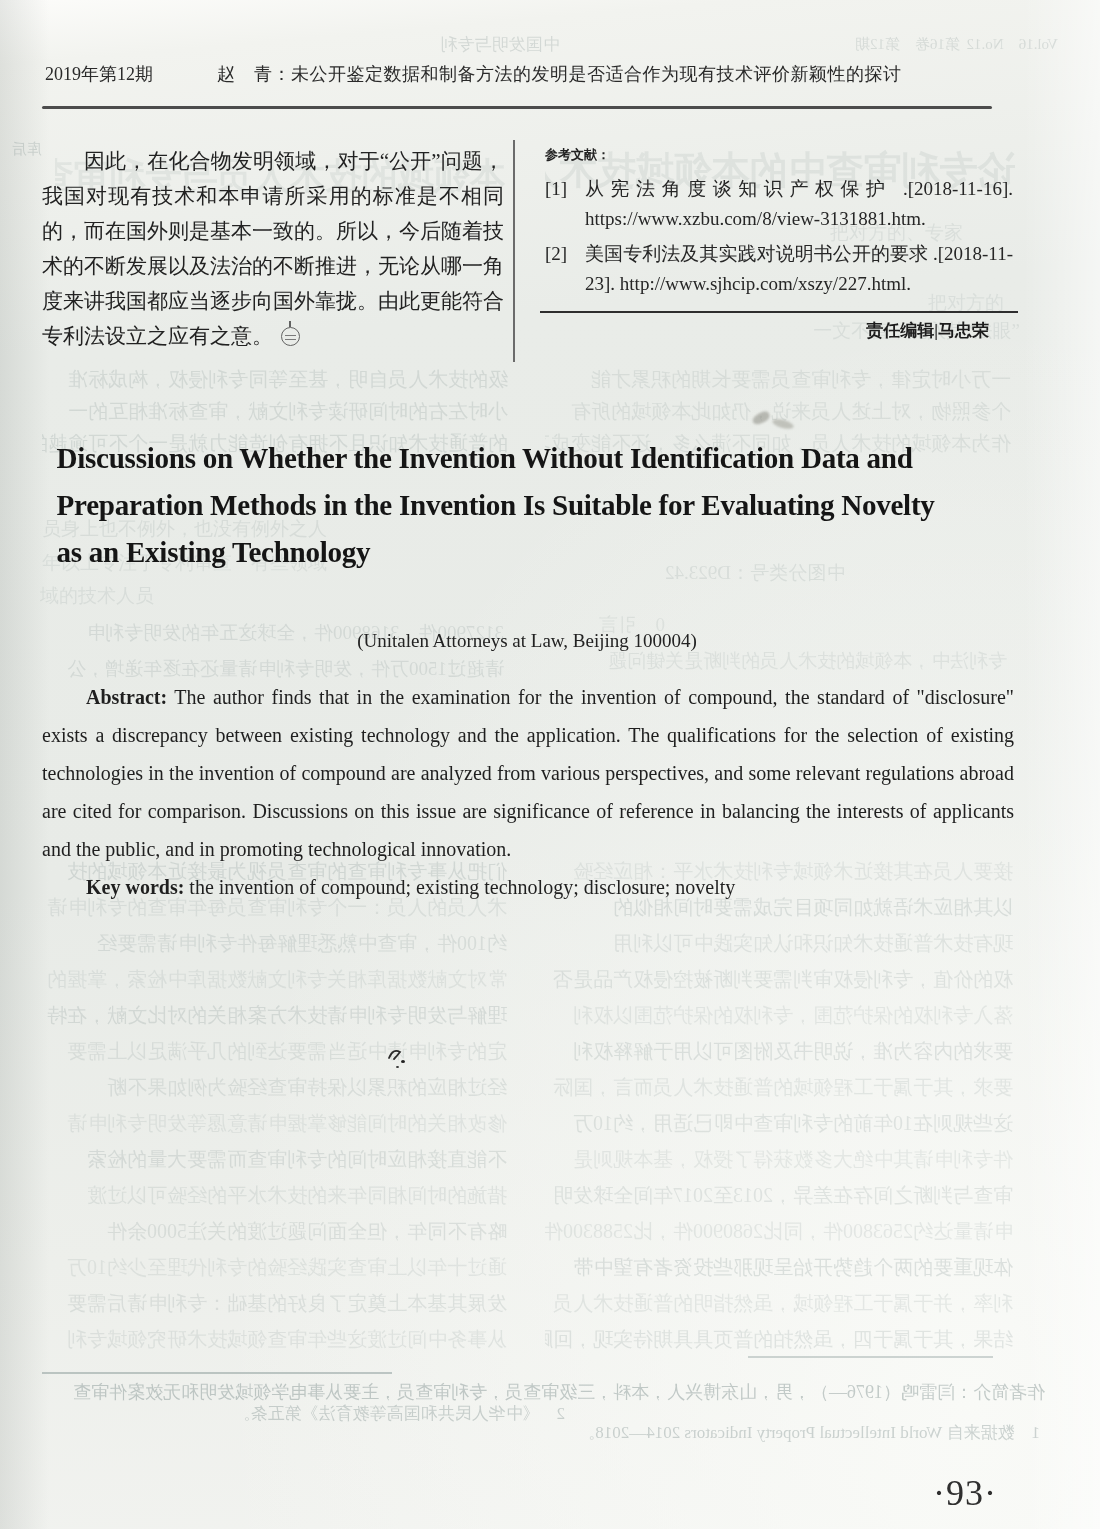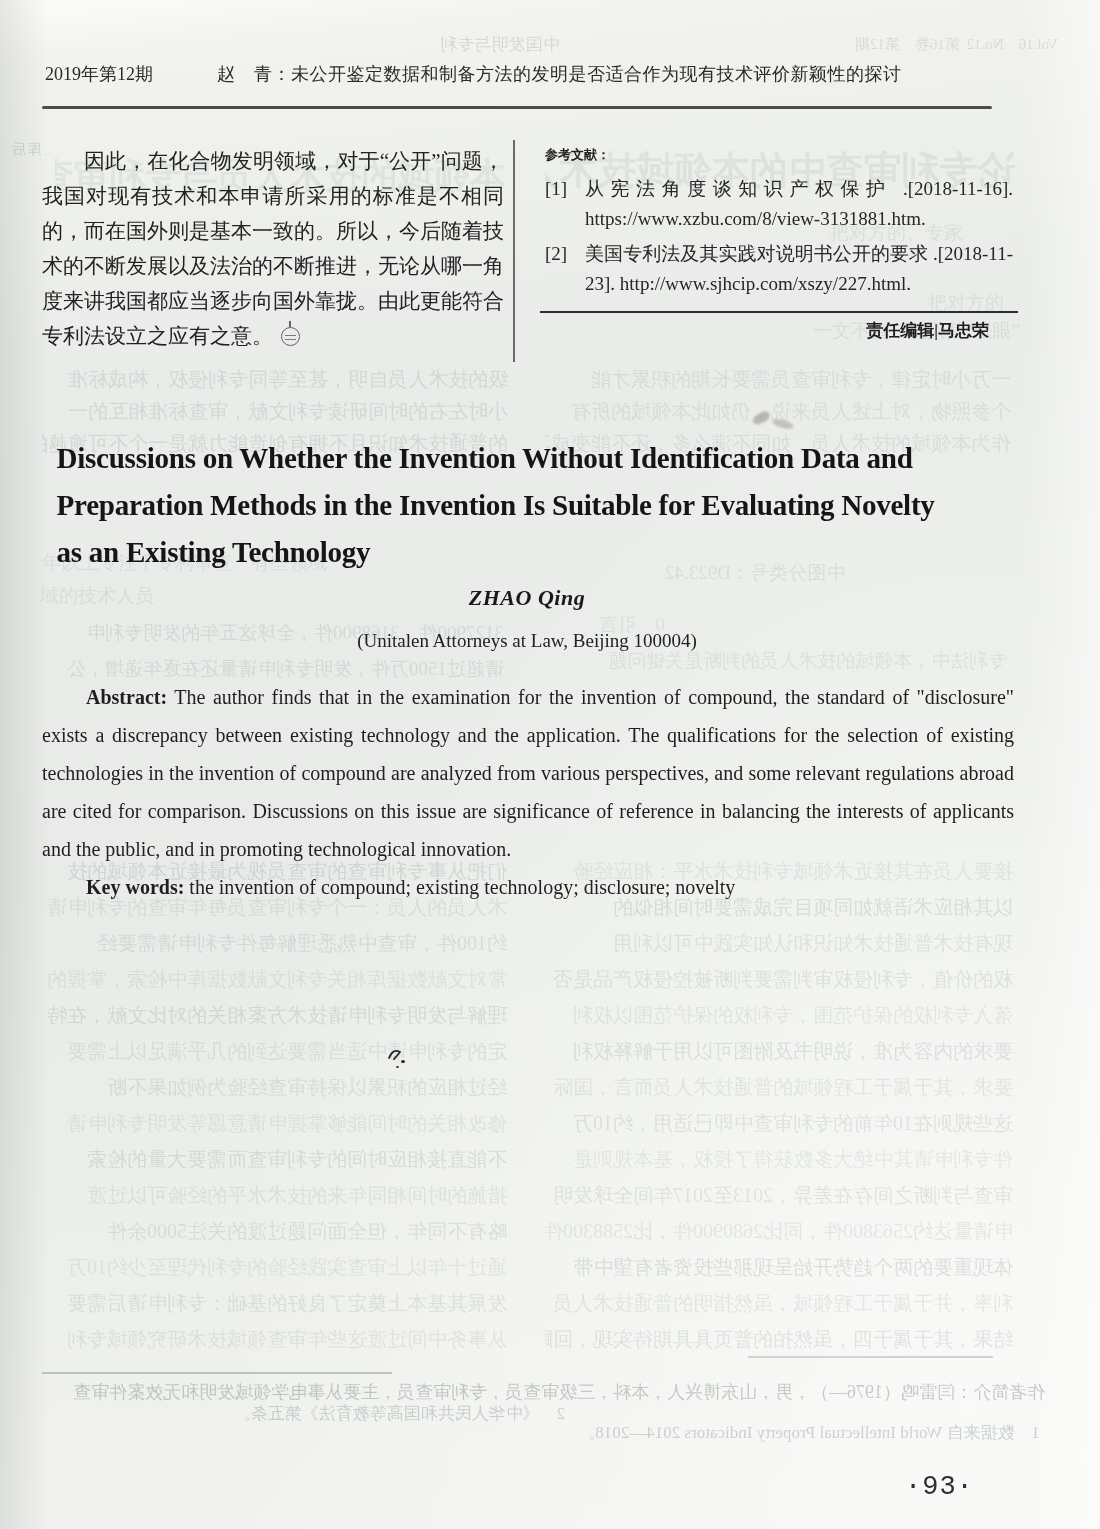--- a/index.html
+++ b/index.html
@@ -42,22 +42,22 @@
   .editor-note{margin:6px 24px 0 0;text-align:right;font-size:17px;font-weight:bold;color:#1d1d1d;}
   .title-block{position:absolute;top:434px;left:42px;width:970px;text-align:left;}
   .title-line{font-size:30px;line-height:47px;font-weight:bold;color:#151515;letter-spacing:-.3px;
     transform:scaleX(.97);transform-origin:center;}
   .author{position:absolute;top:585px;left:42px;width:970px;text-align:center;
     font-size:22px;font-weight:bold;font-style:italic;color:#1a1a1a;letter-spacing:.5px;}
   .affiliation{position:absolute;top:630px;left:42px;width:970px;text-align:center;font-size:19px;color:#222;}
   .abstract-block{position:absolute;top:678px;left:42px;width:972px;}
   .abstract-block p{margin:0;font-size:20px;line-height:38px;text-align:justify;text-indent:44px;color:#1f1f1f;}
   .blabel{font-weight:bold;}
-  .page-number{position:absolute;top:1472px;left:905px;width:120px;
-    font-size:27px;color:#2f2f2f;letter-spacing:1px;font-family:Liberation Mono, monospace;}
+  .page-number{position:absolute;top:1472px;left:905px;width:120px;text-align:center;
+    font-size:36px;color:#2f2f2f;letter-spacing:1px;font-family:Liberation Serif, serif;}
   
   .artifact{position:absolute;z-index:3;pointer-events:none;}
   .smudge1{top:413px;left:752px;width:18px;height:10px;background:#8d8d84;opacity:.55;filter:blur(1px);
     border-radius:60% 40% 50% 50%;transform:rotate(-25deg);}
   .smudge2{top:420px;left:772px;width:22px;height:8px;background:#98988e;opacity:.5;filter:blur(1.2px);
     border-radius:50%;transform:rotate(15deg);}
   .dot1{top:1060px;left:401px;width:4px;height:3px;background:#222;border-radius:50%;}
   .dot2{top:1066px;left:396px;width:3px;height:2px;background:#333;border-radius:50%;}
 </style>
 </head>
@@ -71,20 +71,21 @@
       <div class="bl flip" style="left: 936px; top: 35px; width: 122px; font-size: 15px; opacity: 0.2; font-weight: normal; text-align: left;">Vol.16　No.12</div>
       <div class="bl flip" style="left: 55px; top: 152px; width: 450px; font-size: 36px; opacity: 0.1; font-weight: bold; text-align: center;">本领域的技术人员与专利审查</div>
       <div class="bl flip" style="left: 545px; top: 145px; width: 470px; font-size: 38px; opacity: 0.11; font-weight: bold; text-align: center;">论专利审查中的本领域技术人员</div>
       <div class="bl flip" style="left: 42px; top: 366px; width: 466px; font-size: 20px; opacity: 0.18; font-weight: normal; text-align: left;">级的技术人员自明，甚至等同专利侵权，构成标准</div>
       <div class="bl flip" style="left: 545px; top: 366px; width: 466px; font-size: 20px; opacity: 0.14; font-weight: normal; text-align: left;">一万小时定律，专利审查员需要长期的积累才能</div>
       <div class="bl flip" style="left: 42px; top: 398px; width: 466px; font-size: 20px; opacity: 0.18; font-weight: normal; text-align: left;">小时左右的时间研读专利文献，审查标准相互的一</div>
       <div class="bl flip" style="left: 545px; top: 398px; width: 466px; font-size: 20px; opacity: 0.14; font-weight: normal; text-align: left;">个参照物，对上述人员来说，仍如此本领域的所有</div>
       <div class="bl flip" style="left: 42px; top: 430px; width: 466px; font-size: 20px; opacity: 0.18; font-weight: normal; text-align: left;">的普通技术知识且不拥有创造能力就是一个不可逾越的</div>
       <div class="bl flip" style="left: 545px; top: 430px; width: 466px; font-size: 20px; opacity: 0.14; font-weight: normal; text-align: left;">作为本领域的技术人员，如同不满么多，还不能变成习惯</div>
       <div class="bl flip" style="left: 545px; top: 560px; width: 300px; font-size: 19px; opacity: 0.15; font-weight: normal; text-align: left;">中图分类号：D923.42</div>
+      <div class="bl" style="left: 42px; top: 516px; width: 420px; font-size: 19px; opacity: 0.14; font-weight: normal; text-align: left;">员身上也不例外，也没有例外之人</div>
       <div class="bl" style="left: 42px; top: 550px; width: 340px; font-size: 19px; opacity: 0.12; font-weight: normal; text-align: left;">年以上专注于专利审查　有些领域</div>
       <div class="bl flip" style="left: 545px; top: 612px; width: 120px; font-size: 19px; opacity: 0.12; font-weight: normal; text-align: left;">0　引言</div>
       <div class="bl flip" style="left: 545px; top: 648px; width: 462px; font-size: 19px; opacity: 0.13; font-weight: normal; text-align: left;">专利法中，本领域的技术人员的判断是关键问题</div>
       <div class="bl flip" style="left: 42px; top: 620px; width: 462px; font-size: 19px; opacity: 0.17; font-weight: normal; text-align: left;">3127900件，3168900件，全球这五年的发明专利申</div>
       <div class="bl flip" style="left: 42px; top: 656px; width: 462px; font-size: 19px; opacity: 0.17; font-weight: normal; text-align: left;">请超过1500万件，发明专利申请量还在逐年递增，公</div>
       <div class="bl" style="left: 830px; top: 220px; width: 190px; font-size: 19px; opacity: 0.13; font-weight: normal; text-align: left;">把对方的、专家</div>
       <div class="bl" style="left: 928px; top: 290px; width: 110px; font-size: 19px; opacity: 0.12; font-weight: normal; text-align: left;">把对方的</div>
       <div class="bl" style="left: 798px; top: 318px; width: 222px; font-size: 19px; opacity: 0.13; font-weight: normal; text-align: right;">一文不值，能入其“法眼”</div>
       <div class="bl" style="left: 40px; top: 583px; width: 180px; font-size: 19px; opacity: 0.13; font-weight: normal; text-align: left;">域的技术人员</div>
       <div class="bl flip" style="left: 2px; top: 140px; width: 40px; font-size: 15px; opacity: 0.25; font-weight: normal; text-align: left;">库后</div>
@@ -150,21 +151,20 @@
         <p class="editor-note">责任编辑|马忠荣</p>
       </div>
     </div>
 
     <div class="title-block">
       <div class="title-line">Discussions on Whether the Invention Without Identification Data and</div>
       <div class="title-line">Preparation Methods in the Invention Is Suitable for Evaluating Novelty</div>
       <div class="title-line">as an Existing Technology</div>
     </div>
 
-    <div class="author">ZHAO Qing</div>
     <div class="affiliation">(Unitalen Attorneys at Law, Beijing 100004)</div>
 
     <div class="abstract-block">
       <p><span class="blabel">Abstract:</span> <span>The author finds that in the examination for the invention of compound, the standard of "disclosure" exists a discrepancy between existing technology and the application. The qualifications for the selection of existing technologies in the invention of compound are analyzed from various perspectives, and some relevant regulations abroad are cited for comparison. Discussions on this issue are significance of reference in balancing the interests of applicants and the public, and in promoting technological innovation.</span></p>
       <p><span class="blabel">Key words:</span> <span>the invention of compound; existing technology; disclosure; novelty</span></p>
     </div>
 
     <div class="page-number">·93·</div>
 
     <div class="artifact smudge1"></div>

